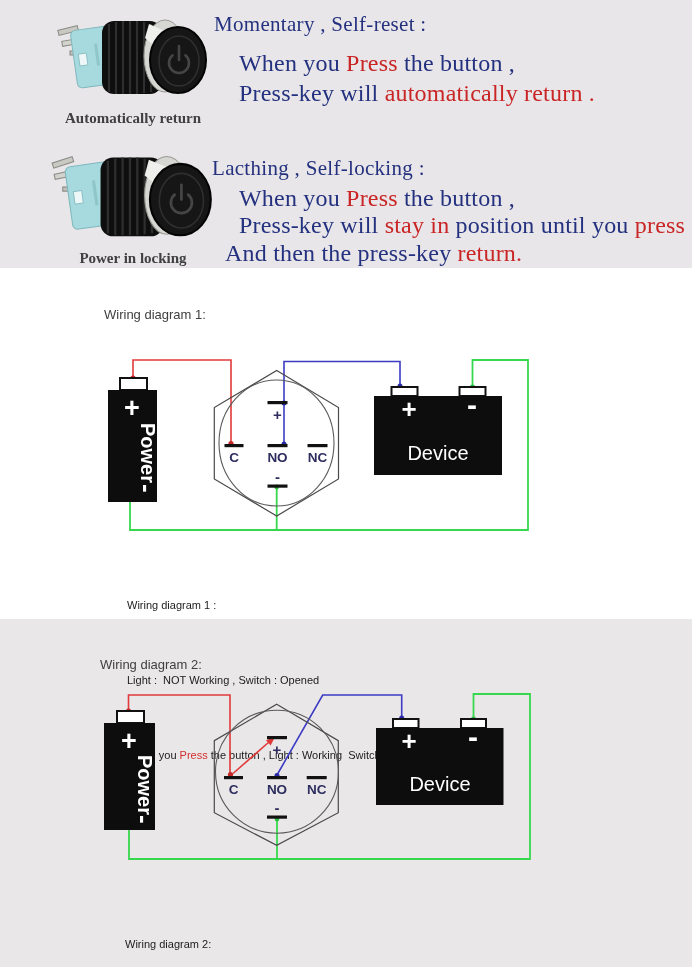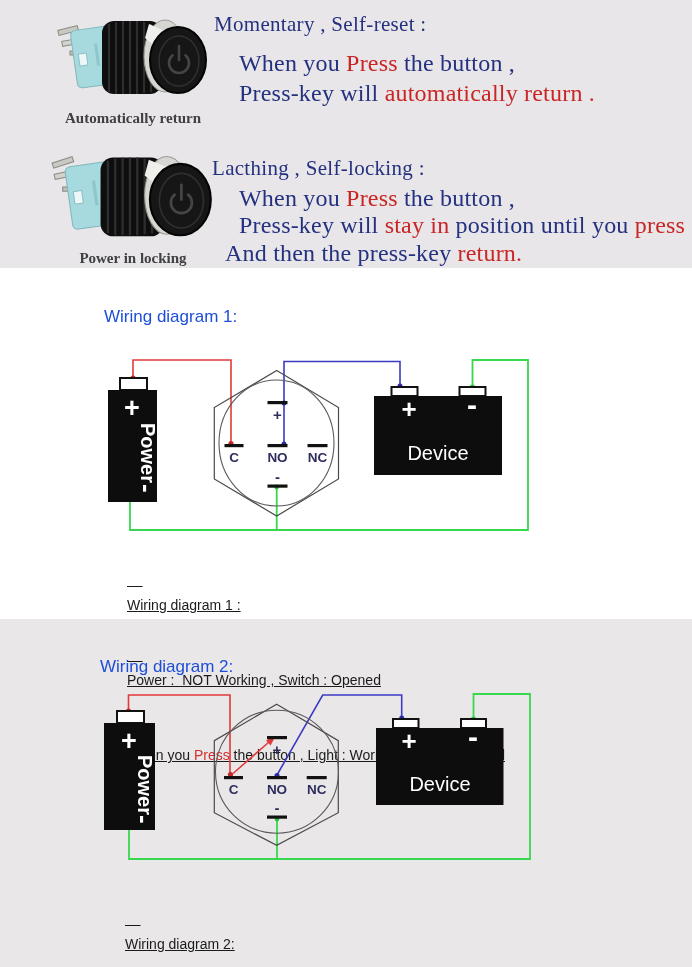--- a/index.html
+++ b/index.html
@@ -9,22 +9,22 @@
   .sec3{top:619px;height:348px;background:#eae7e9;}
   .abs{position:absolute;}
   
   .serif{font-family:"Liberation Serif",serif;font-weight:normal;white-space:pre;}
   .t-title{font-size:21px;color:#24317f;letter-spacing:.3px;}
   .t-line{font-size:24px;color:#24317f;letter-spacing:.2px;}
   .nv{color:#24317f;}
   .rd{color:#c92525;}
   .caption{font-family:"Liberation Serif",serif;font-weight:bold;font-size:15px;color:#404040;text-align:center;white-space:pre;}
   
-  .d-title{font-size:17px;color:#1d4ed8;white-space:pre;}
-  .d-cap{font-size:14px;color:#1b1b1b;white-space:pre;line-height:25px;text-decoration:underline;}
+  .d-title{font-size:13px;color:#404040;white-space:pre;}
+  .d-cap{font-size:11px;color:#1b1b1b;white-space:pre;line-height:25px;}
   .d-cap .blk{color:#1b1b1b;}
   .d-cap .rd{color:#d32f2f;}
   svg{display:block;}
   svg text{font-family:"Liberation Sans",sans-serif;}
   .wht{fill:#ffffff;font-weight:bold;}
   .term{fill:#2d2d5e;font-weight:bold;}
 </style>
 </head>
 <body>
 
@@ -149,21 +149,21 @@
     <rect x="391.5" y="119" width="26" height="9" fill="#ffffff" stroke="#111111" stroke-width="2"></rect>
     <rect x="459.5" y="119" width="26" height="9" fill="#ffffff" stroke="#111111" stroke-width="2"></rect>
     <rect x="374" y="128" width="128" height="79" fill="#0d0d0d"></rect>
     <text x="409" y="150" font-size="26" text-anchor="middle" class="wht">+</text>
     <text x="472" y="147" font-size="30" text-anchor="middle" class="wht">-</text>
     <text x="438" y="192" font-size="20" text-anchor="middle" fill="#ffffff">Device</text>
   </svg>
 
   <div class="abs d-cap" style="left:127px;top:543px;">
     <div>Wiring diagram 1 :</div>
-    <div>Power :  NOT Working , Switch : Opened</div>
+    <div>Light :  NOT Working , Switch : Opened</div>
     <div><span class="blk">When you </span><span class="rd">Press</span><span class="blk"> the button , Light : Working  Switch : Closed</span></div>
   </div>
 
   <div class="abs d-title" style="left:100px;top:657px;">Wiring diagram 2:</div>
 
   <svg class="abs" style="left:0;top:619px;" width="692" height="348" viewBox="0 0 692 348">
 
     <g stroke="#38d84e" stroke-width="1.8" fill="none">
       <polyline points="473.5,100 473.5,75 530,75 530,240 129,240 129,210"></polyline>
       <line x1="277" y1="199" x2="277" y2="240"></line>

